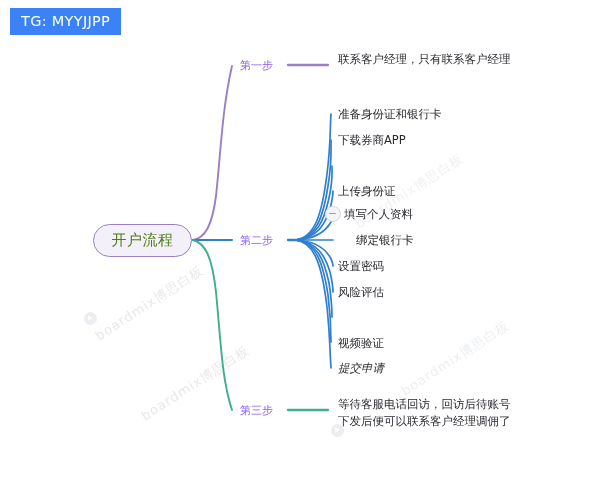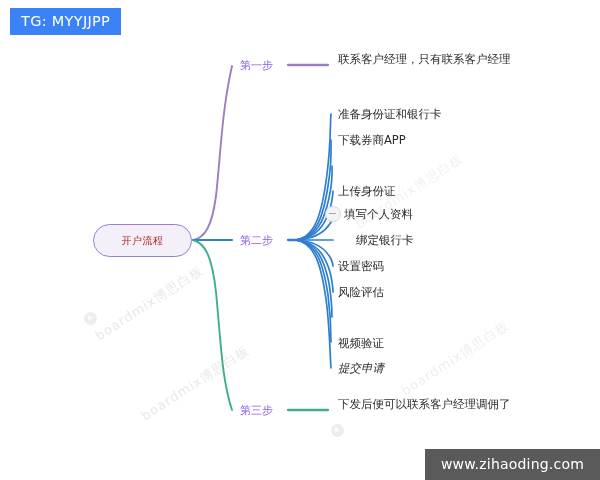--- a/index.html
+++ b/index.html
@@ -77,22 +77,22 @@
     box-sizing: border-box;
     border: 1.6px solid #9b7fc4;
     border-radius: 17px;
     background: #f3f0fa;
     display: flex;
     align-items: center;
     justify-content: center;
     z-index: 4;
   }
   .root-label {
-    font-size: 10px;
-    color: #b91c1c;
+    font-size: 15px;
+    color: #4d7c0f;
     letter-spacing: 0.5px;
     font-family: "DejaVu Sans", "Liberation Sans", sans-serif;
   }
 
   
   .step-label {
     position: absolute;
     font-size: 11px;
     color: #8b5cf6;
     white-space: nowrap;
@@ -223,19 +223,19 @@
   <div class="leaf" style="left:344px; top:207px;">填写个人资料</div>
   <div class="leaf" style="left:356px; top:233px;">绑定银行卡</div>
   <div class="leaf" style="left:338px; top:259px;">设置密码</div>
   <div class="leaf" style="left:338px; top:285px;">风险评估</div>
   <div class="leaf" style="left:338px; top:336px;">视频验证</div>
   <div class="leaf" style="left:338px; top:361px;font-style:italic;">提交申请</div>
 
   <div class="node-marker"></div>
 
   <div class="leaf multi" style="left:338px; top:396px; width:200px;">
+    <span class="ln">等待客服电话回访，回访后待账号</span>
     <span class="ln">下发后便可以联系客户经理调佣了</span>
   </div>
 
   <div class="badge-tg">TG: MYYJJPP</div>
-  <div class="badge-site">www.zihaoding.com</div>
 
 </div>
 
 </body></html>

